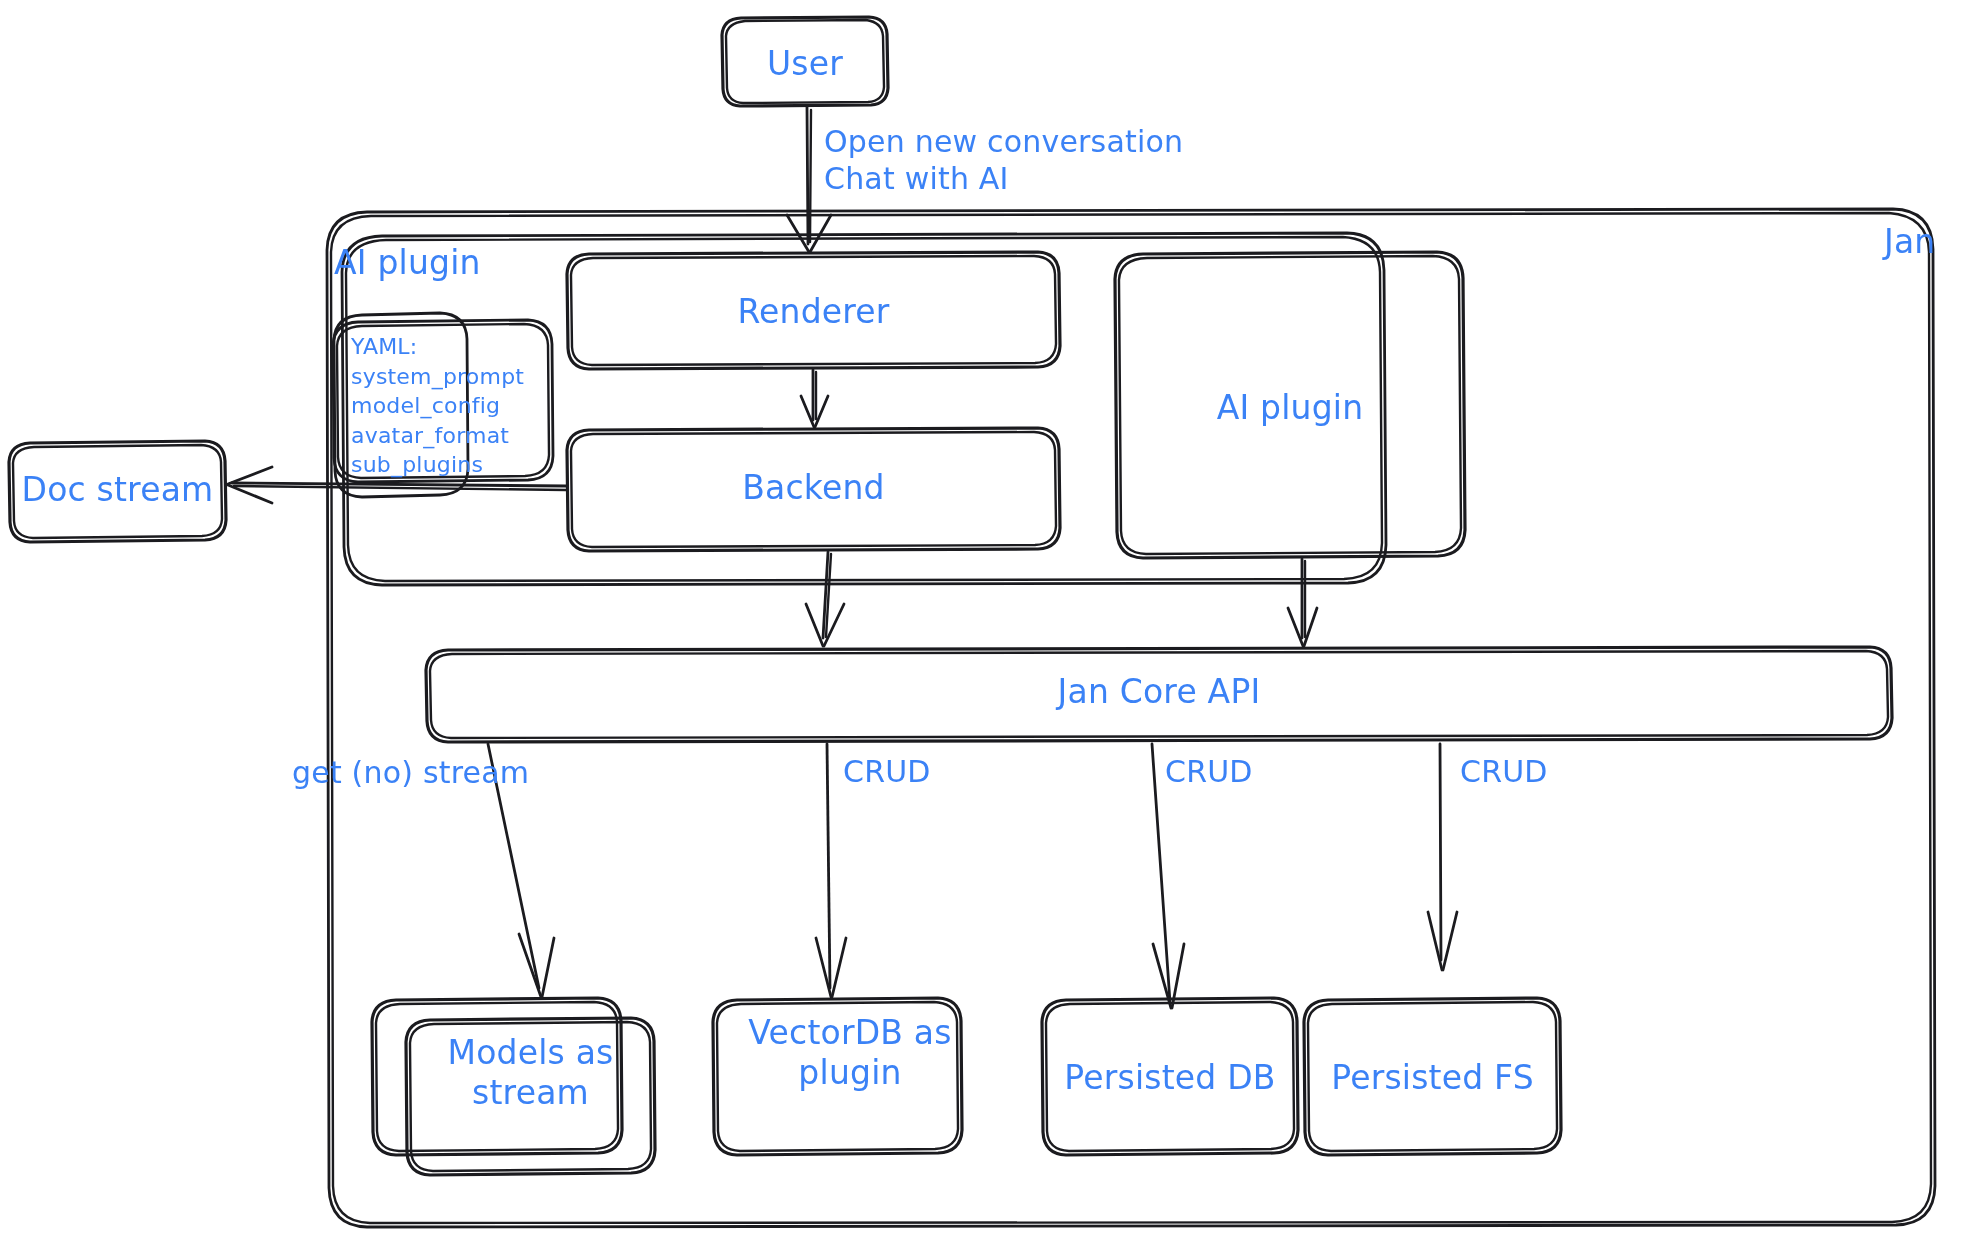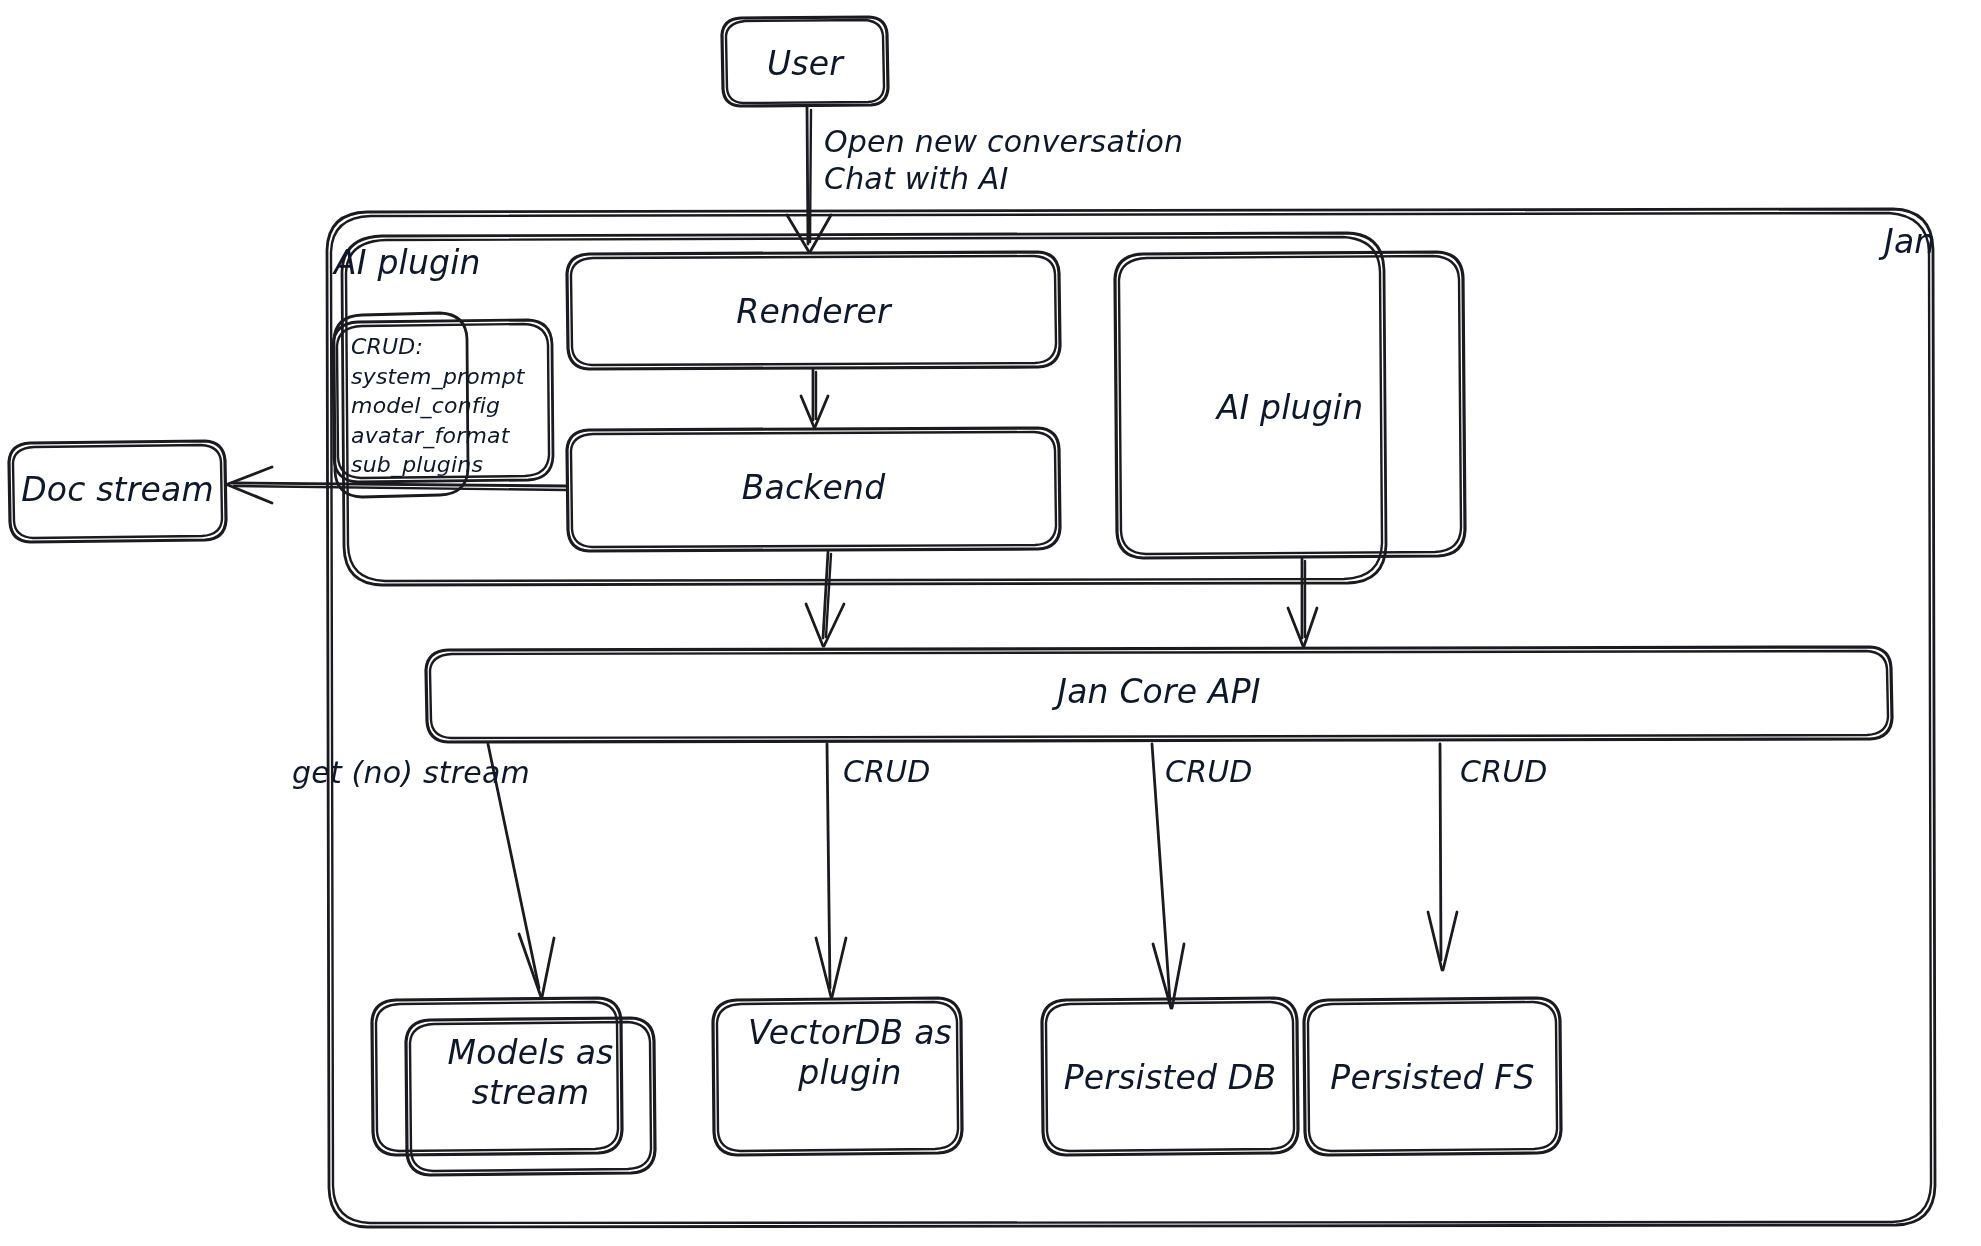--- a/index.html
+++ b/index.html
@@ -28,23 +28,22 @@
     stroke-linecap: round;
     stroke-linejoin: round;
   }
   .sw2  { stroke-width: 2.4; }
   .sw25 { stroke-width: 2.8; }
   .sw3  { stroke-width: 3.2; }
 
   
   .lbl {
     position: absolute;
-    color: #0f172a;
+    color: #3b82f6;
     font-family: "DejaVu Sans", sans-serif;
-    font-style: italic;
     white-space: pre;
     line-height: 1.22;
     letter-spacing: 0.2px;
     user-select: none;
   }
   .node-lbl {
     font-size: 33px;
     text-align: center;
     font-weight: 400;
   }
@@ -219,21 +218,21 @@
   <div class="lbl node-lbl" style="left:406px; top:1033px; width:249px;">Models as
 stream</div>
 
   <div class="lbl node-lbl" style="left:713px; top:1013px; width:274px;">VectorDB as
 plugin</div>
 
   <div class="lbl node-lbl" style="left:1042px; top:1058px; width:256px;">Persisted DB</div>
 
   <div class="lbl node-lbl" style="left:1304px; top:1058px; width:257px;">Persisted FS</div>
 
-  <div class="lbl yaml-lbl" style="left:351px; top:332px;">CRUD:</div>
+  <div class="lbl yaml-lbl" style="left:351px; top:332px;">YAML:</div>
   <div class="lbl edge-lbl" style="left:824px; top:124px;">Open new conversation
 Chat with AI</div>
 
   <div class="lbl yaml-lbl" style="left:351px; top:362px;">system_prompt
 model_config
 avatar_format
 sub_plugins</div>
 
   <div class="lbl edge-lbl" style="left:292px; top:755px;">get (no) stream</div>
 

